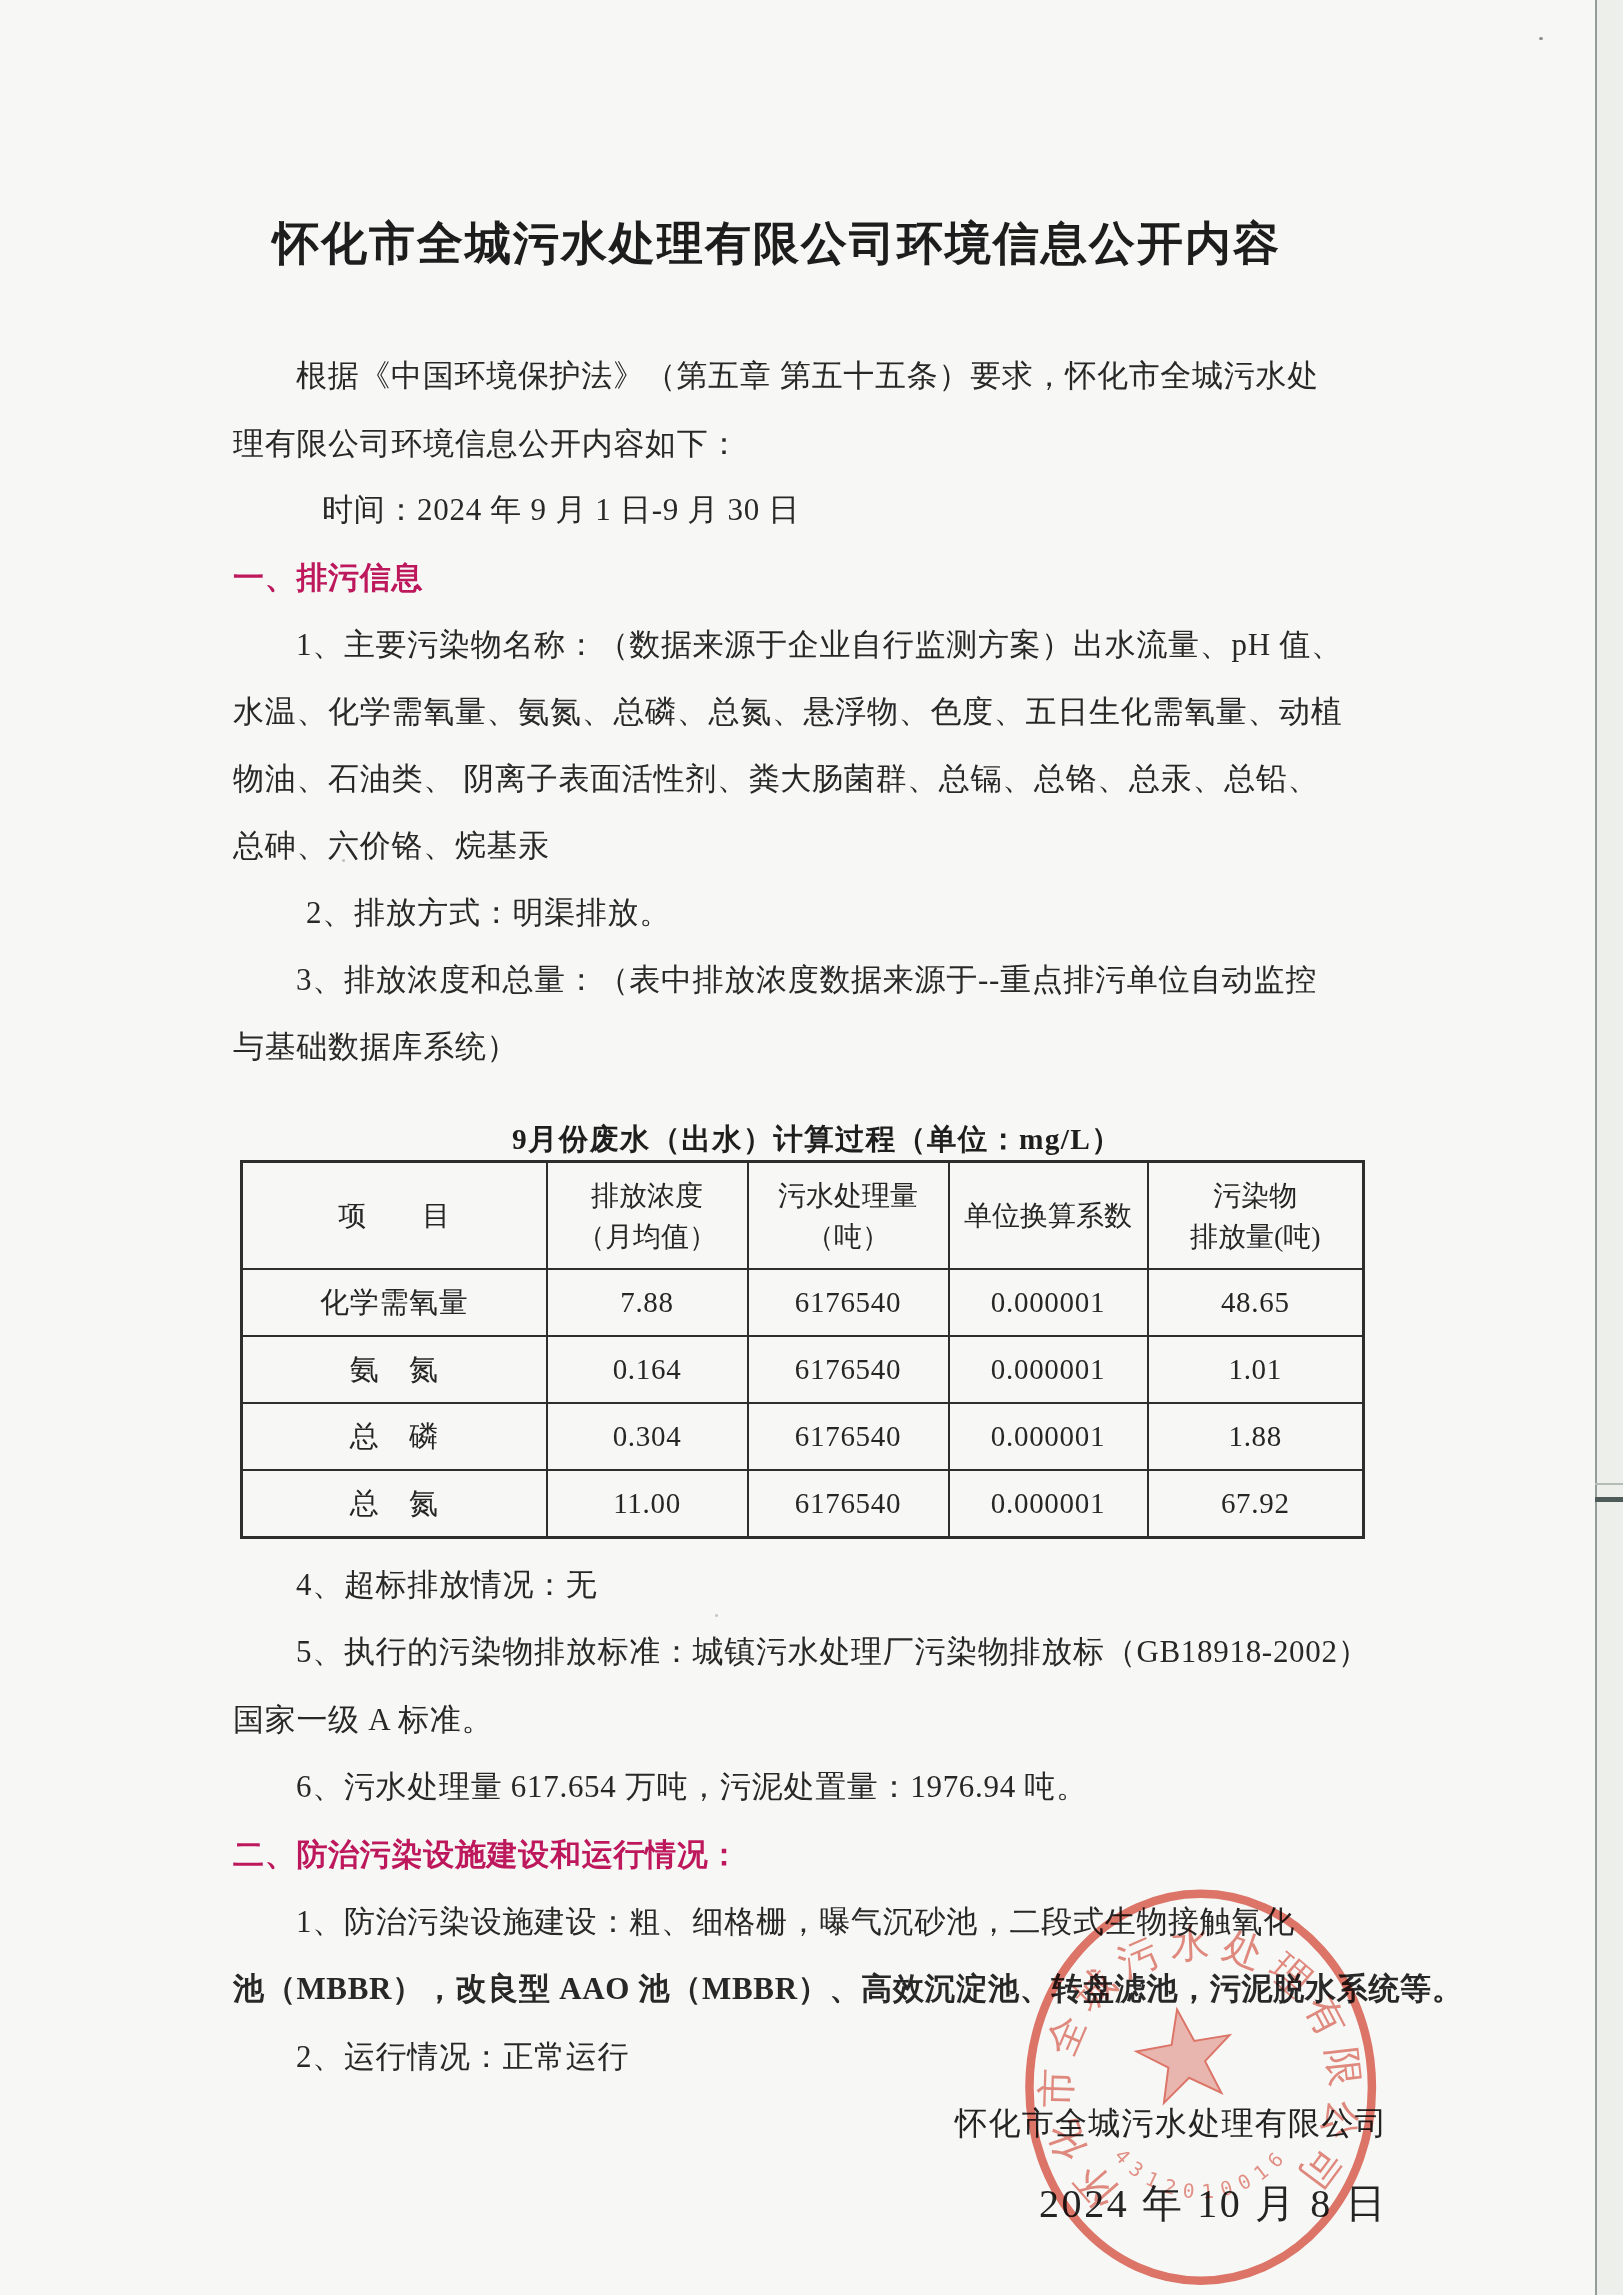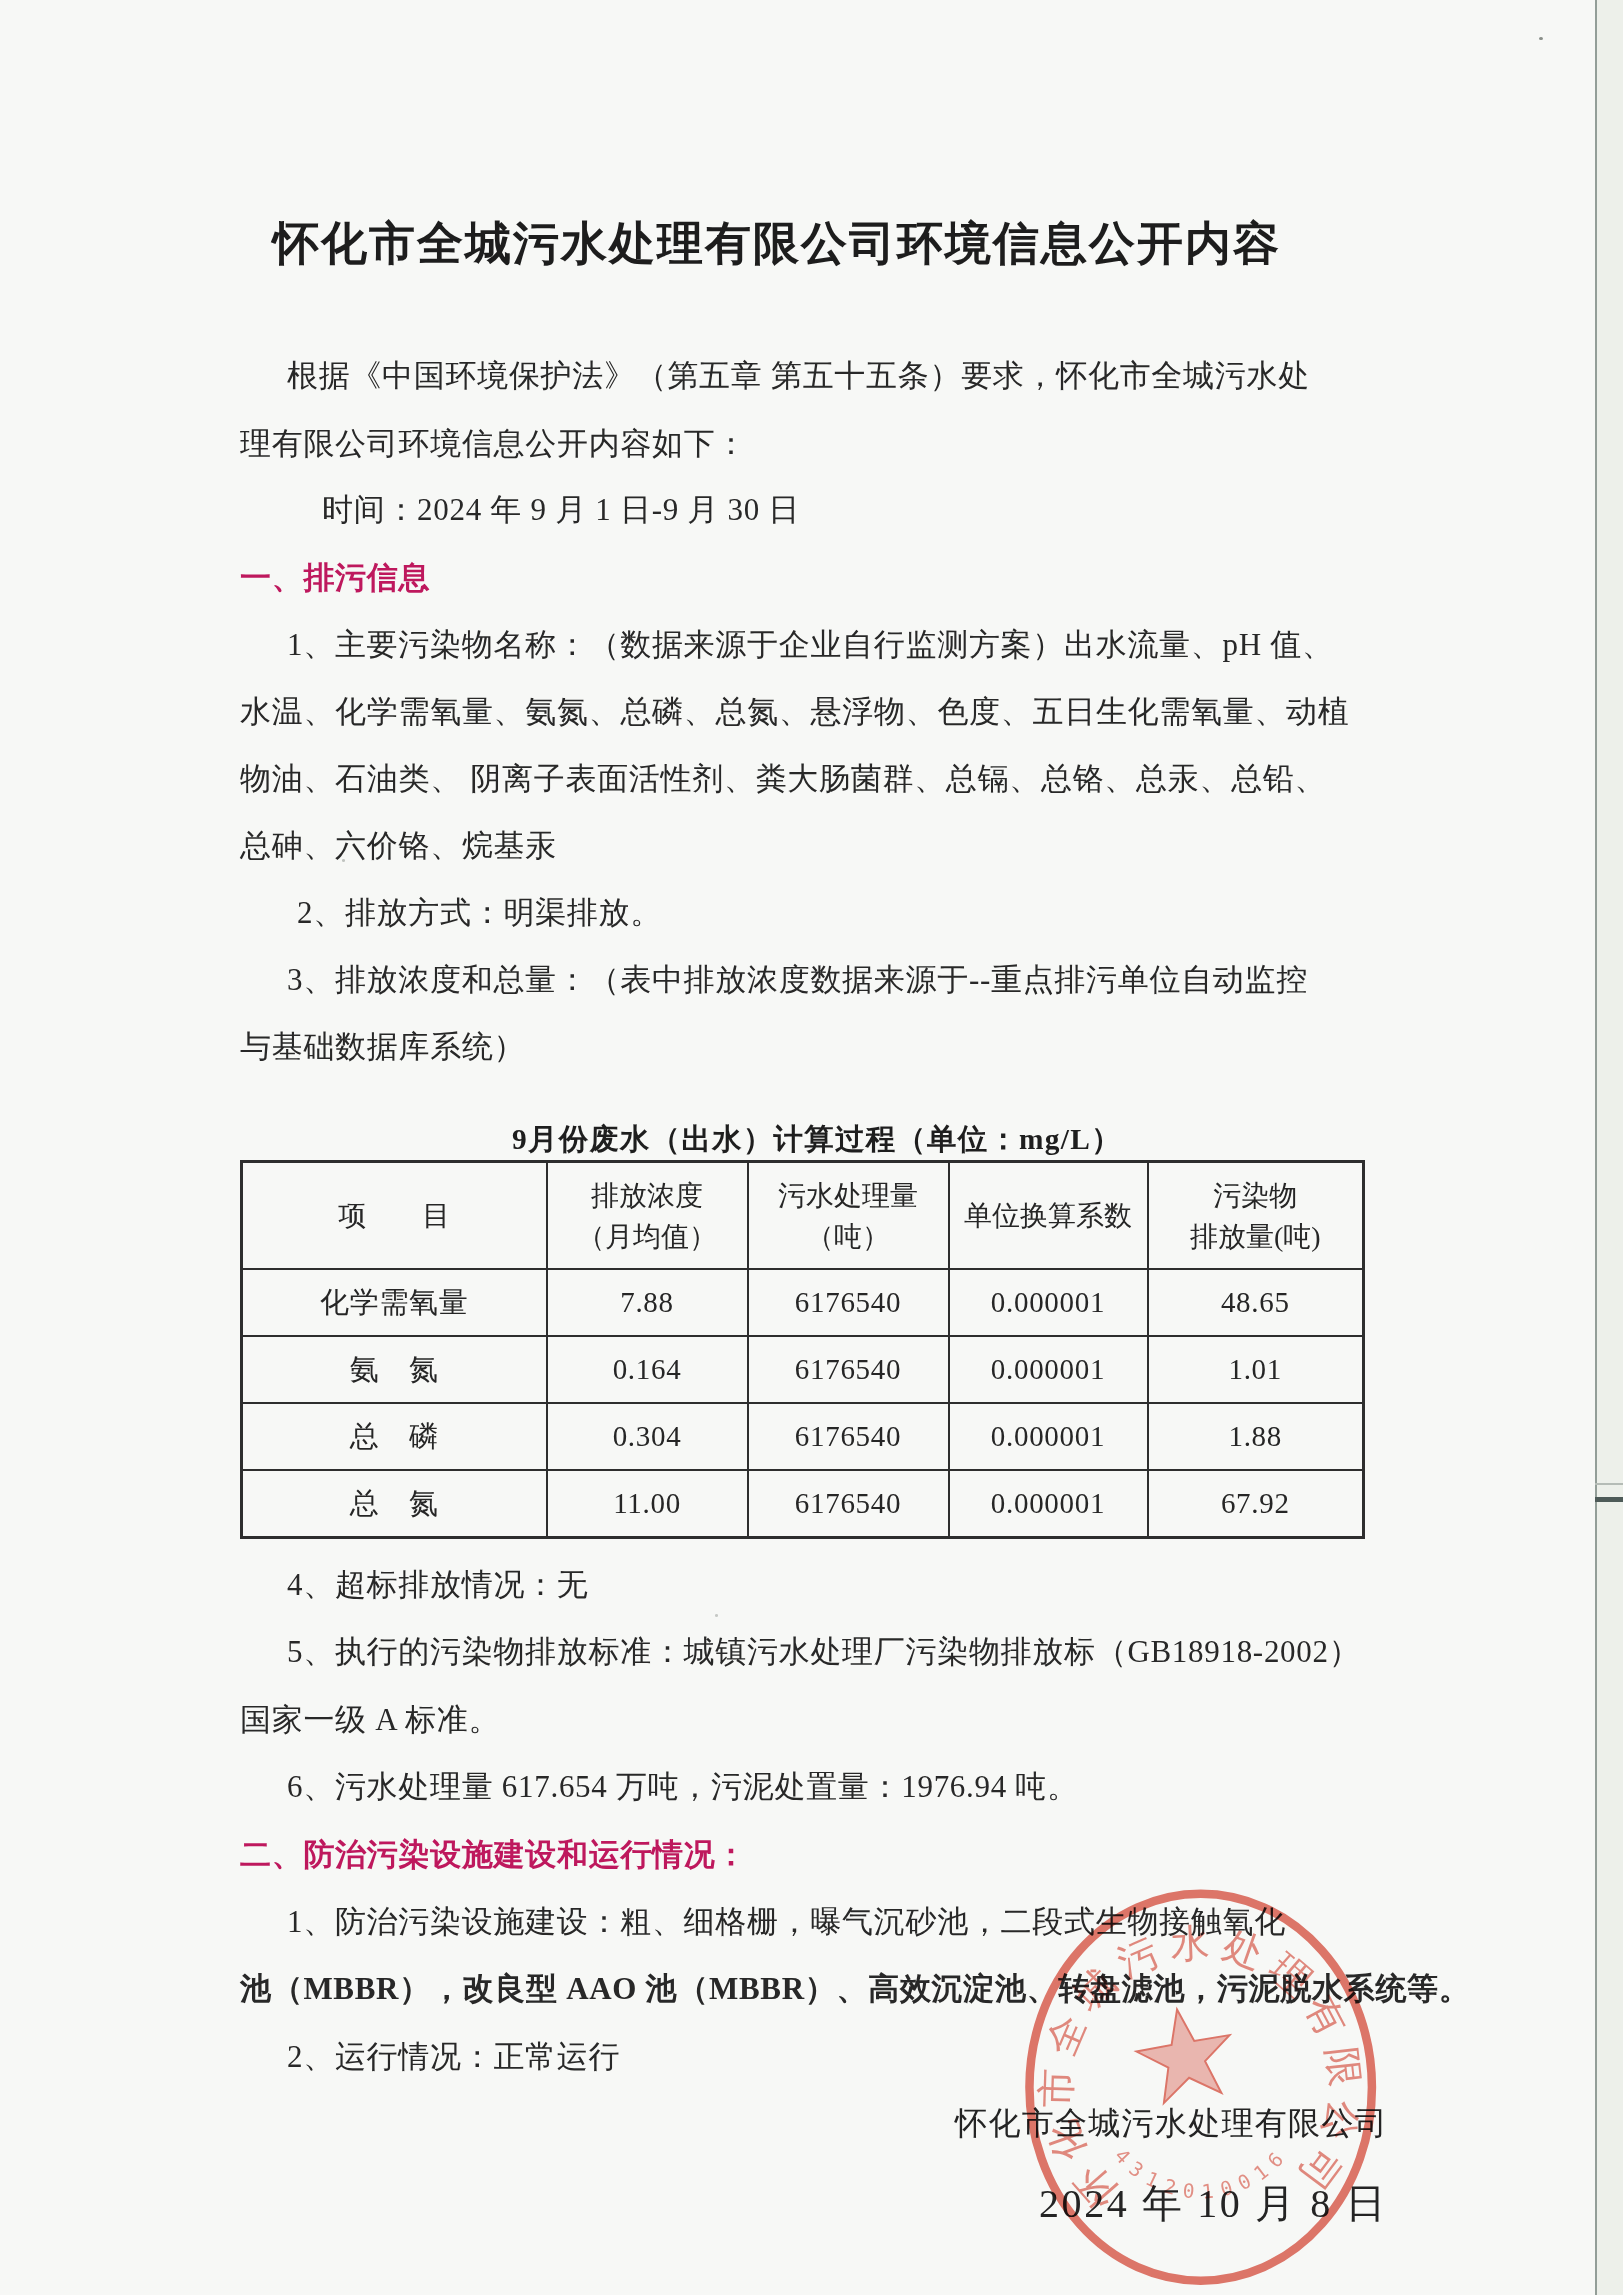--- a/index.html
+++ b/index.html
@@ -21,22 +21,22 @@
 
   .doc-title{
     position:absolute;left:273px;top:213px;width:1021px;
     font-size:46px;font-weight:bold;letter-spacing:2px;white-space:nowrap;
     color:#1d1d1d;
   }
   .line{
     position:absolute;height:38px;font-size:31px;letter-spacing:0.7px;
     white-space:pre;color:#282828;
   }
-  .flush{left:240px;}
-  .indent{left:287px;}
+  .flush{left:233px;}
+  .indent{left:296px;}
   .indent-time{left:322px;}
   .heading{font-weight:bold;color:#be185d;}
 
   .table-title{
     position:absolute;left:256px;top:1120px;width:1122px;
     text-align:center;font-size:29.4px;font-weight:bold;letter-spacing:1.3px;
     color:#1e1e1e;
   }
   table.calc{
     position:absolute;left:240px;top:1160px;width:1122px;height:366px;

